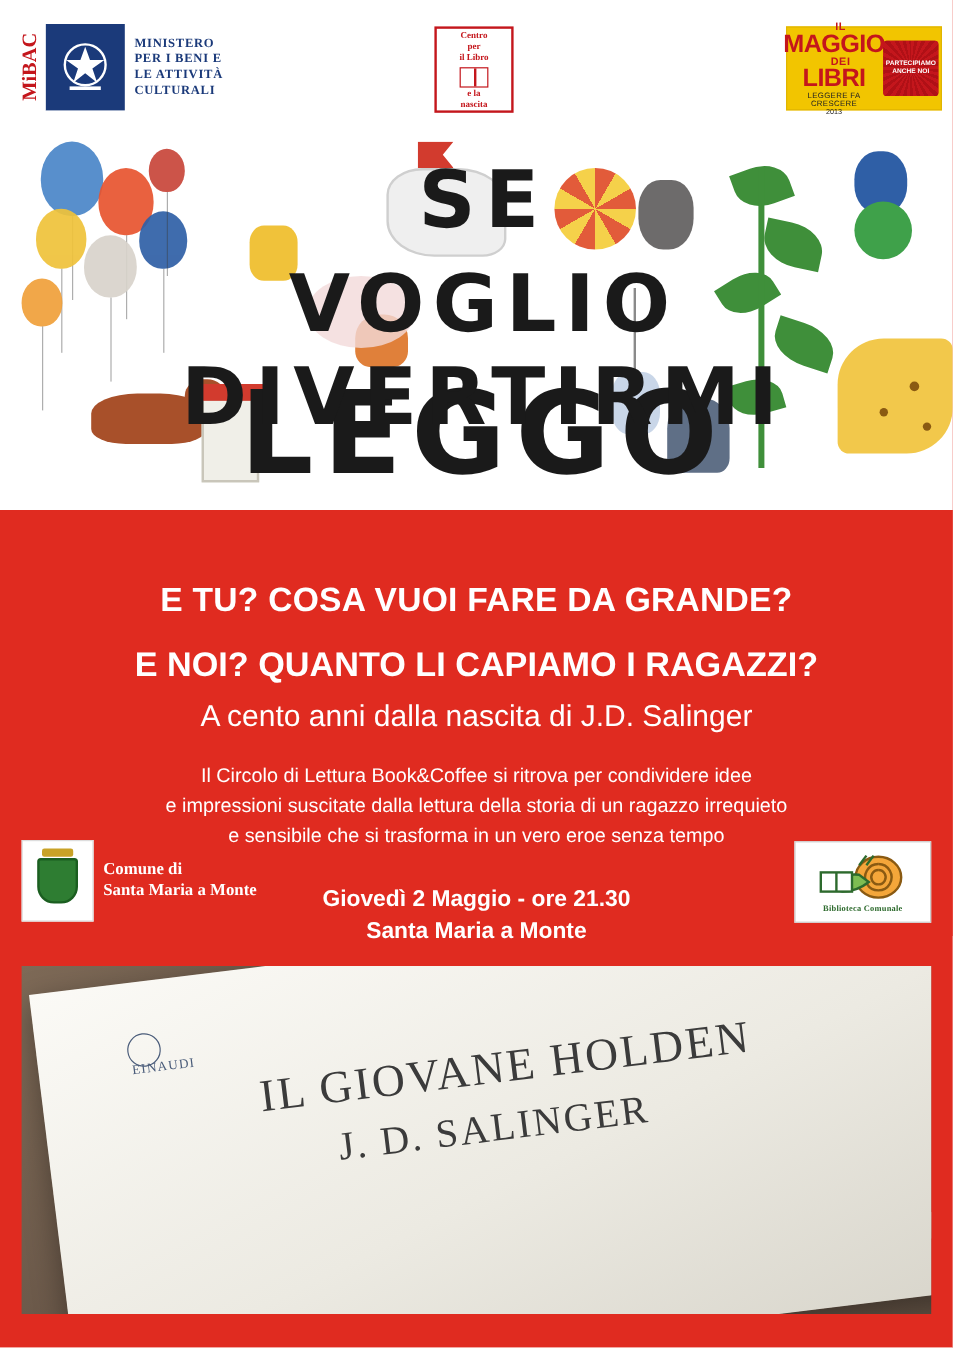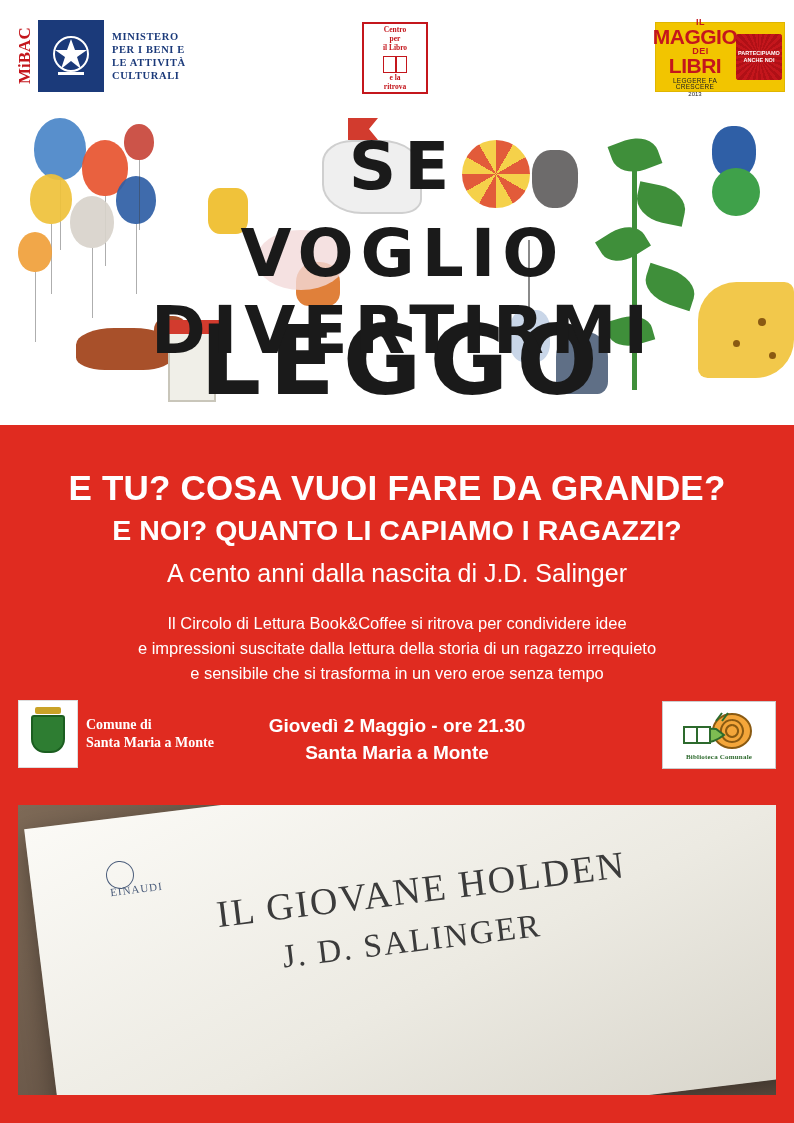--- a/index.html
+++ b/index.html
@@ -215,25 +215,25 @@
   
   .red-block {
     position: absolute;
     left: 0; top: 425px;
     width: 794px; height: 355px;
     background: #e02b20;
     color: #ffffff;
     text-align: center;
   }
   .headline {
-    font-size: 35px;
+    font-size: 28px;
     font-weight: bold;
     letter-spacing: .2px;
     line-height: 38px;
-    margin: 4px;
+    margin: 16px;
     padding-top: 40px;
   }
   .headline2 {
     font-size: 28.5px;
     font-weight: bold;
     line-height: 38px;
     margin: 0;
   }
   .subhead {
     font-size: 25px;
@@ -389,21 +389,21 @@
         <div>CULTURALI</div>
       </div>
     </div>
 
     <div class="cepell">
       <div>Centro</div>
       <div>per</div>
       <div>il Libro</div>
       <div class="book"></div>
       <div>e la</div>
-      <div>ritrova</div>
+      <div>nascita</div>
     </div>
 
     <div class="maggio">
       <div class="maggio-left">
         <div class="maggio-l1">IL</div>
         <div class="maggio-l2">MAGGIO</div>
         <div class="maggio-l1">DEI</div>
         <div class="maggio-l2">LIBRI</div>
         <div class="maggio-l3">LEGGERE FA CRESCERE</div>
         <div class="maggio-l4">2013</div>

